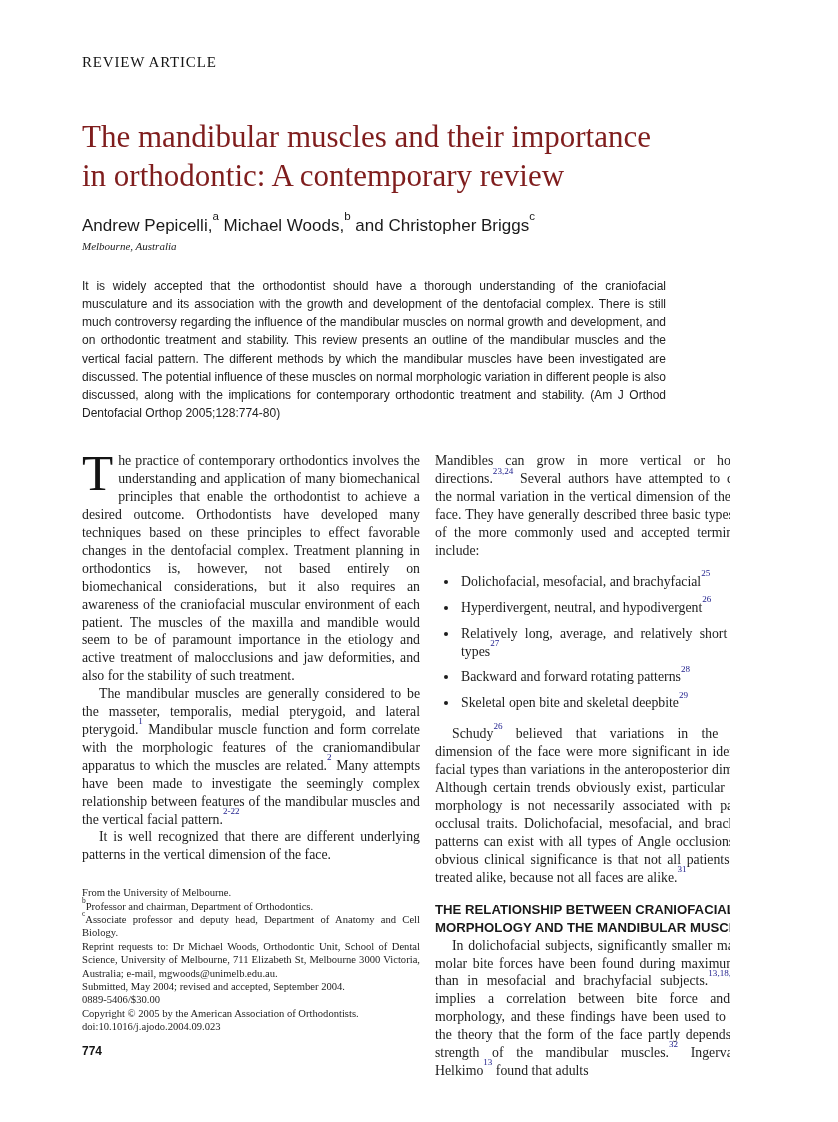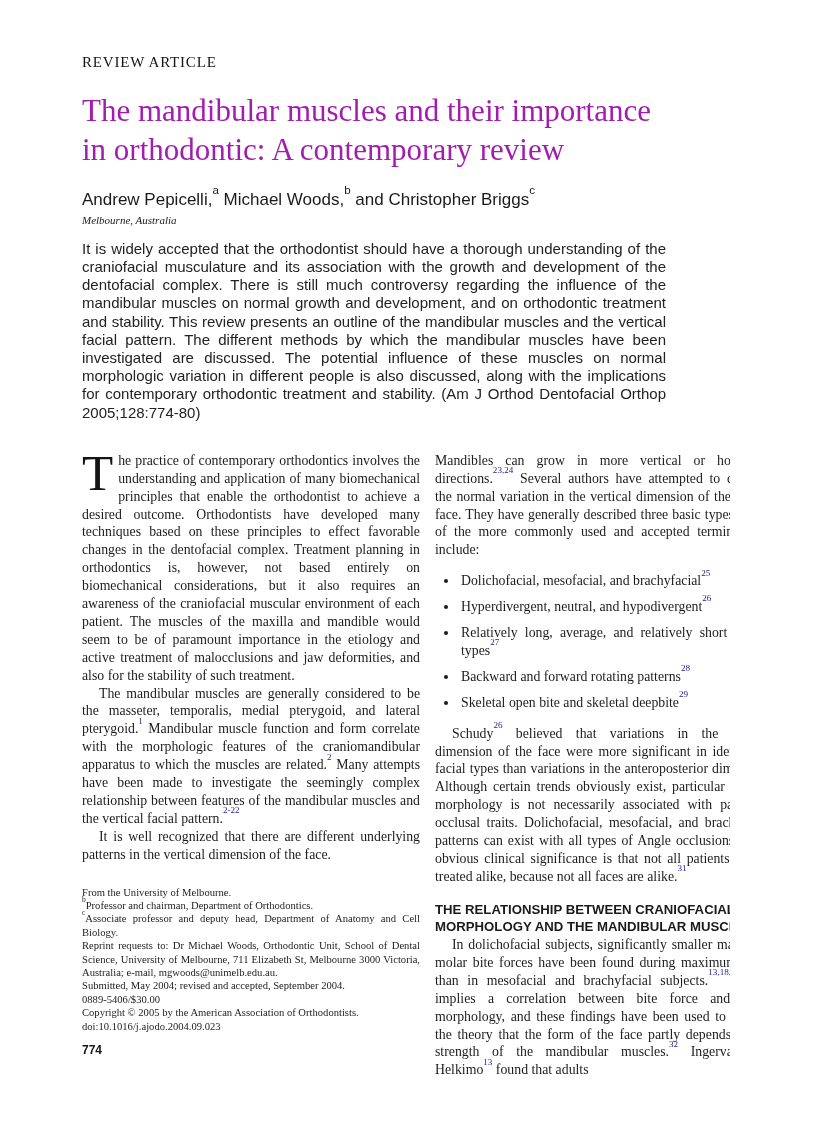--- a/index.html
+++ b/index.html
@@ -6,35 +6,35 @@
   .page{
     width:730px;height:1122px;box-sizing:border-box;background:#ffffff;
     padding:54px 64px 0 82px;position:relative;overflow:hidden;
     font-family:"Liberation Serif", serif;color:#1f1f1f;
   }
   .kicker{
     font-family:"Liberation Serif", serif;font-size:15px;letter-spacing:0.8px;
     color:#141414;
   }
   .title{
-    margin-top:20px;font-size:31px;line-height:39px;font-weight:400;color:#a21caf;
+    margin-top:46px;font-size:31px;line-height:39px;font-weight:400;color:#7f1d1d;
     font-family:"Liberation Serif", serif;
   }
   .title .tline{display:block;}
   .authors{
     margin-top:18px;font-family:"Liberation Sans", sans-serif;
     font-weight:normal;font-size:17px;color:#1a1a1a;
   }
   .authors sup{font-size:68%;position:relative;top:-0.38em;line-height:0;}
   .affiliation{
     margin-top:4px;font-style:italic;font-size:11px;color:#1a1a1a;
   }
   .abstract{
-    margin-top:14px;font-family:"Liberation Sans", sans-serif;
-    font-size:15px;line-height:18.2px;text-align:justify;color:#222222;
+    margin-top:25px;font-family:"Liberation Sans", sans-serif;
+    font-size:12px;line-height:18.2px;text-align:justify;color:#222222;
   }
   .cols{margin-top:30px;display:flex;gap:15px;}
   .body-col{
     width:338px;flex:0 0 338px;font-size:13.8px;line-height:17.9px;
     text-align:justify;color:#1c1c1c;
   }
   .body-col p{margin:0;}
   .body-col p.indent{text-indent:17px;}
   .body-col sup{font-size:66%;line-height:0;position:relative;top:-0.45em;color:#23238f;}
   .dropcap{

